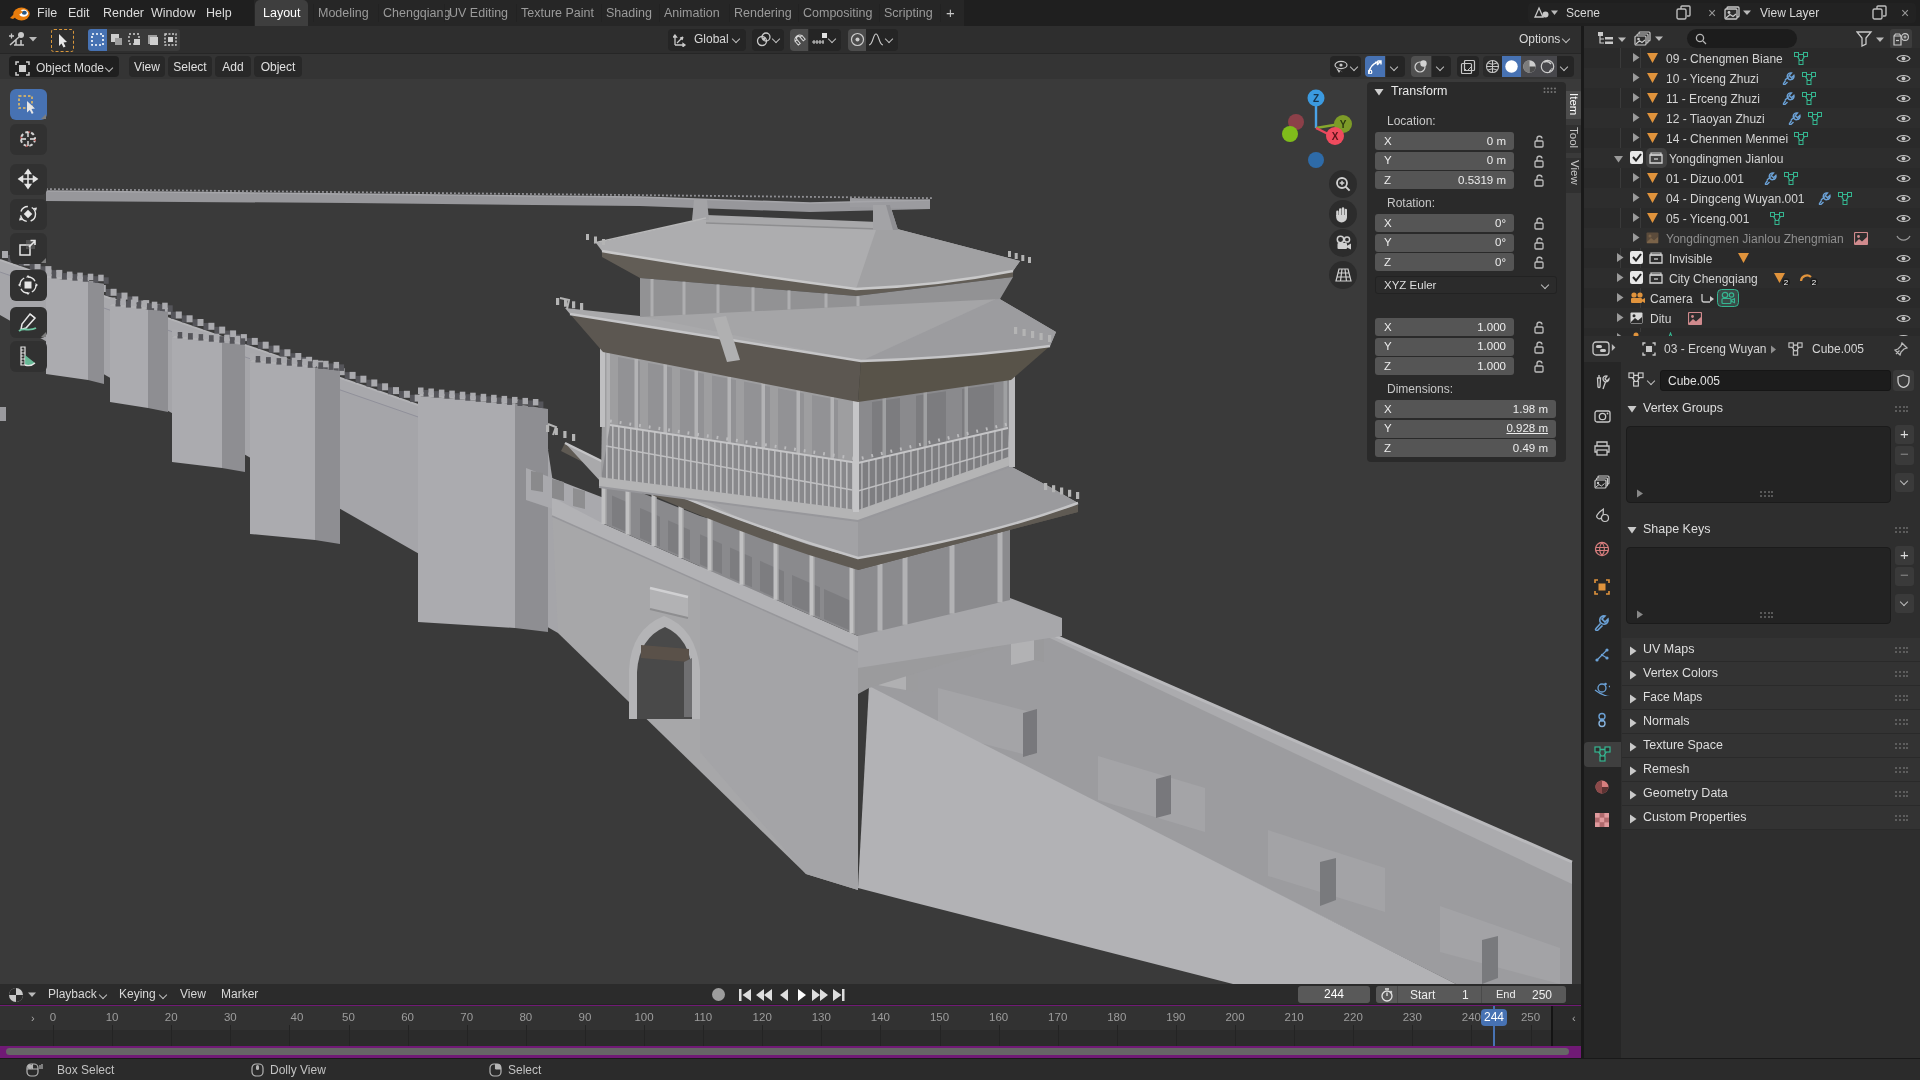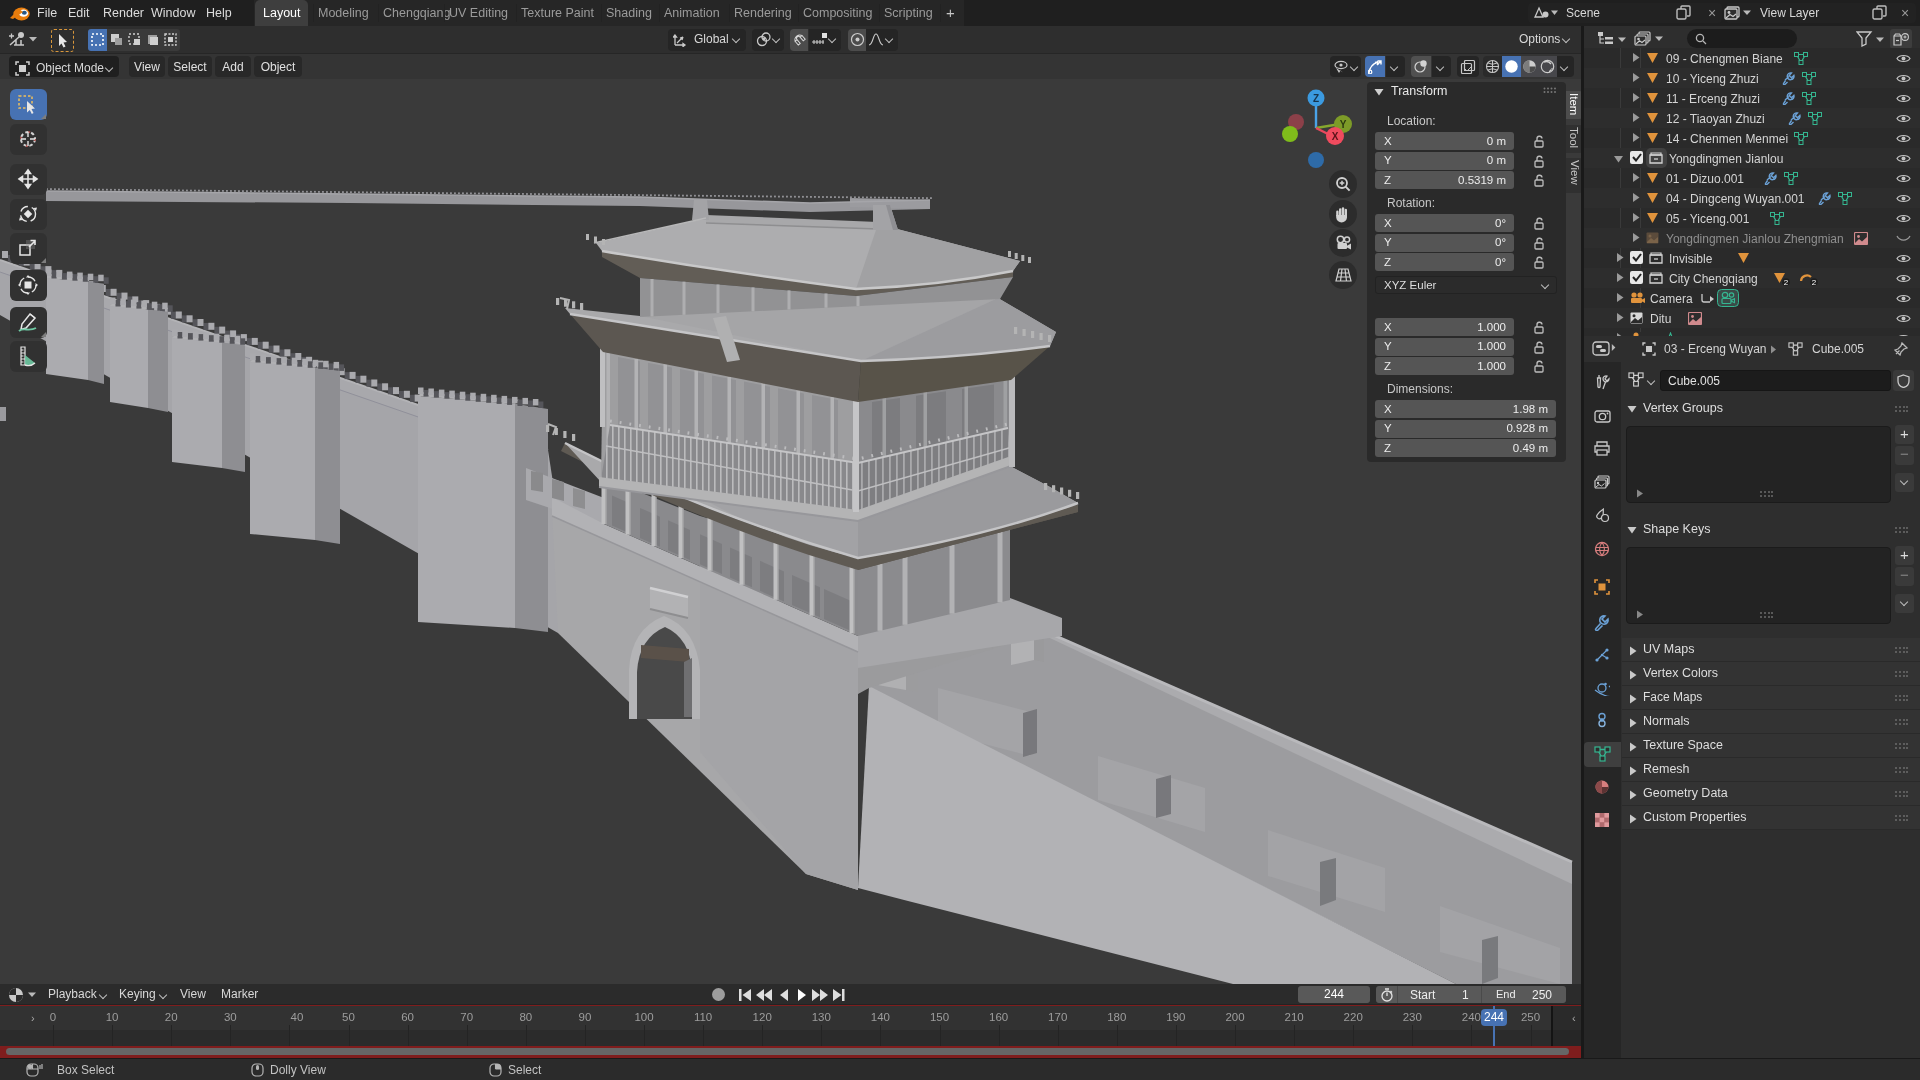--- a/index.html
+++ b/index.html
@@ -1042,33 +1042,33 @@
 <svg class="abs" style="left:1533px;top:281px" width="12" height="13" viewBox="0 0 12 13">
         <rect x="2" y="6" width="8" height="6" rx="1" fill="none" stroke="#bdbdbd" stroke-width="1.3"></rect>
         <path d="M4,6 V4 a2.5,2.5 0 0 1 5,-0.5" fill="none" stroke="#bdbdbd" stroke-width="1.3"></path>
       </svg>
 <span class="abs" style="left:1387px;top:303px;color:#c8c8c8;font-size:12px;">Dimensions:</span>
 <div class="abs" style="left:1375px;top:321px;width:181px;height:18px;background:#555555;border-radius:3px;"></div>
 <span class="abs" style="left:1384px;top:323.5px;color:#ededed;font-size:11.5px;">X</span>
 <span class="abs" style="left:1375px;top:323.5px;width:173px;text-align:right;color:#ededed;font-size:11.5px;">1.98 m</span>
 <div class="abs" style="left:1375px;top:340.5px;width:181px;height:18px;background:#555555;border-radius:3px;"></div>
 <span class="abs" style="left:1384px;top:343.0px;color:#ededed;font-size:11.5px;">Y</span>
-<span class="abs" style="left:1375px;top:343.0px;width:173px;text-align:right;color:#ededed;font-size:11.5px;">0.928 m</span>
+<span class="abs" style="left:1375px;top:343.0px;width:173px;text-align:right;color:#ededed;font-size:11.5px;text-decoration:underline;">0.928 m</span>
 <div class="abs" style="left:1375px;top:360px;width:181px;height:18px;background:#555555;border-radius:3px;"></div>
 <span class="abs" style="left:1384px;top:362.5px;color:#ededed;font-size:11.5px;">Z</span>
 <span class="abs" style="left:1375px;top:362.5px;width:173px;text-align:right;color:#ededed;font-size:11.5px;">0.49 m</span>
 <div class="abs" style="left:1566px;top:12px;width:17px;height:28px;background:#4d4d4d;border-radius:0 4px 4px 0;"></div>
 <span class="abs" style="left:1564px;top:18px;color:#fff;font-size:11.5px;transform:rotate(90deg);transform-origin:center;display:inline-block;width:20px;">Item</span>
 <div class="abs" style="left:1566px;top:46px;width:17px;height:28px;background:#303030;border-radius:0 4px 4px 0;"></div>
 <span class="abs" style="left:1564px;top:52px;color:#c5c5c5;font-size:11.5px;transform:rotate(90deg);transform-origin:center;display:inline-block;width:20px;">Tool</span>
 <div class="abs" style="left:1566px;top:79px;width:17px;height:35px;background:#303030;border-radius:0 4px 4px 0;"></div>
 <span class="abs" style="left:1562px;top:88px;color:#c5c5c5;font-size:11.5px;transform:rotate(90deg);transform-origin:center;display:inline-block;width:26px;">View</span>
 </div>
 
-<div class="abs" style="left:0;top:984px;width:1581px;height:74px;background:#7f1d1d;padding-left:31px;">
+<div class="abs" style="left:0;top:984px;width:1581px;height:74px;background:#701a75;padding-left:31px;">
 
   <div class="abs" style="left:0;top:0;width:1581px;height:21px;background:#2b2b2b;border-bottom:1px solid #232323;"></div>
   <svg class="abs" style="left:8px;top:3px" width="30" height="16" viewBox="0 0 30 16">
     <circle cx="8" cy="8" r="7" fill="#c9c9c9"></circle>
     <path d="M8,8 L8,1 A7,7 0 0 0 1,8 Z M8,8 L15,8 A7,7 0 0 1 8,15 Z" fill="#2b2b2b"></path>
     <path d="M20,5.5 h8 l-4,4.5 z" fill="#b9b9b9"></path>
   </svg>
   <span class="abs t12" style="left:48px;top:3px;">Playback</span>
   <span class="abs chevd" style="left:100px;top:8px;"></span>
   <span class="abs t12" style="left:119px;top:3px;">Keying</span>

